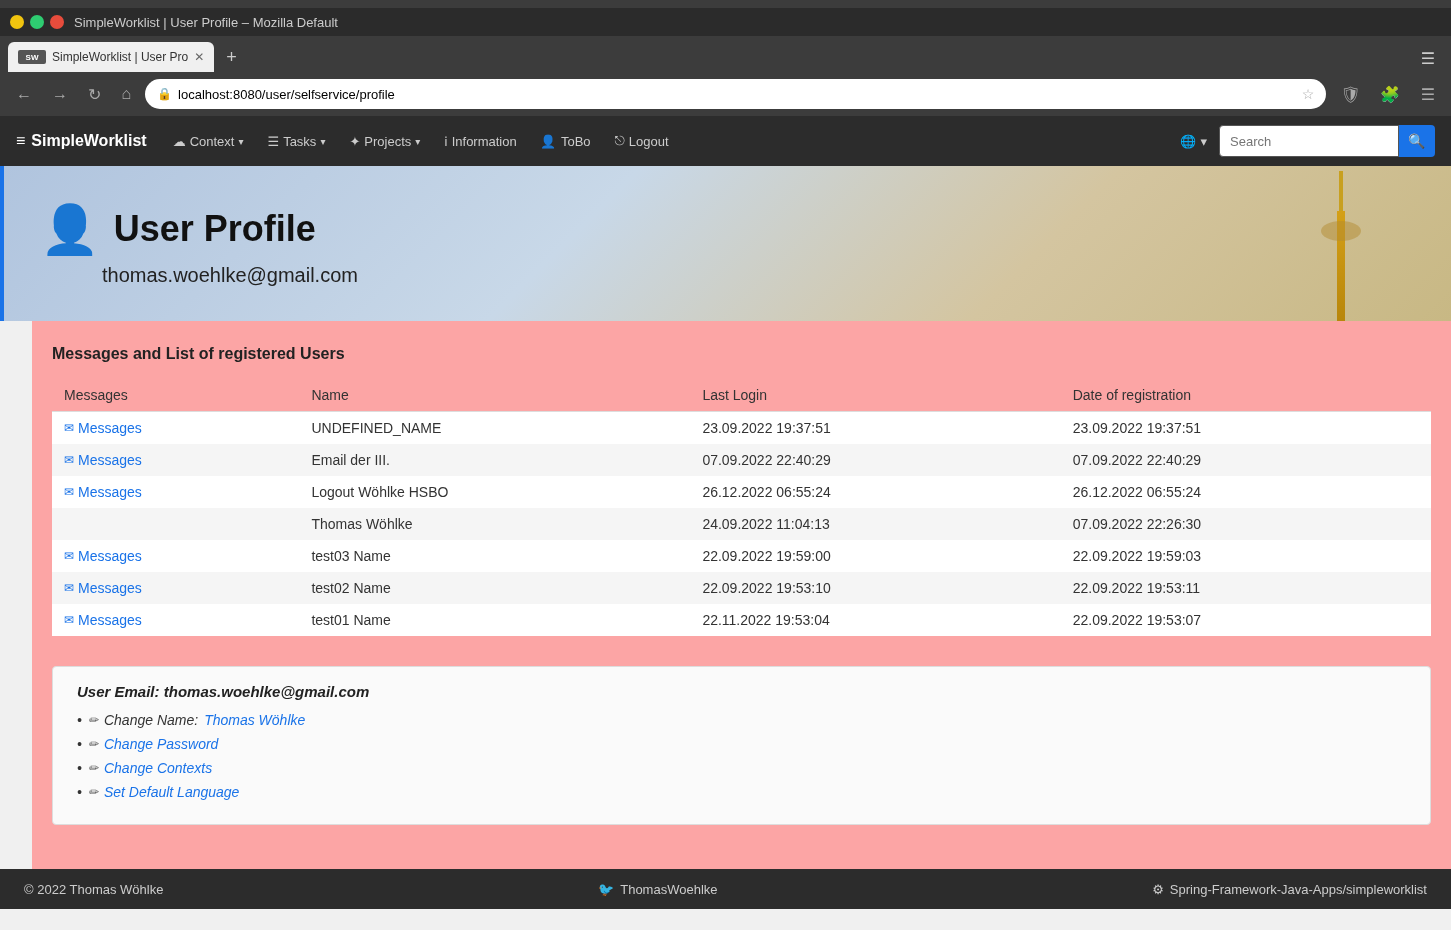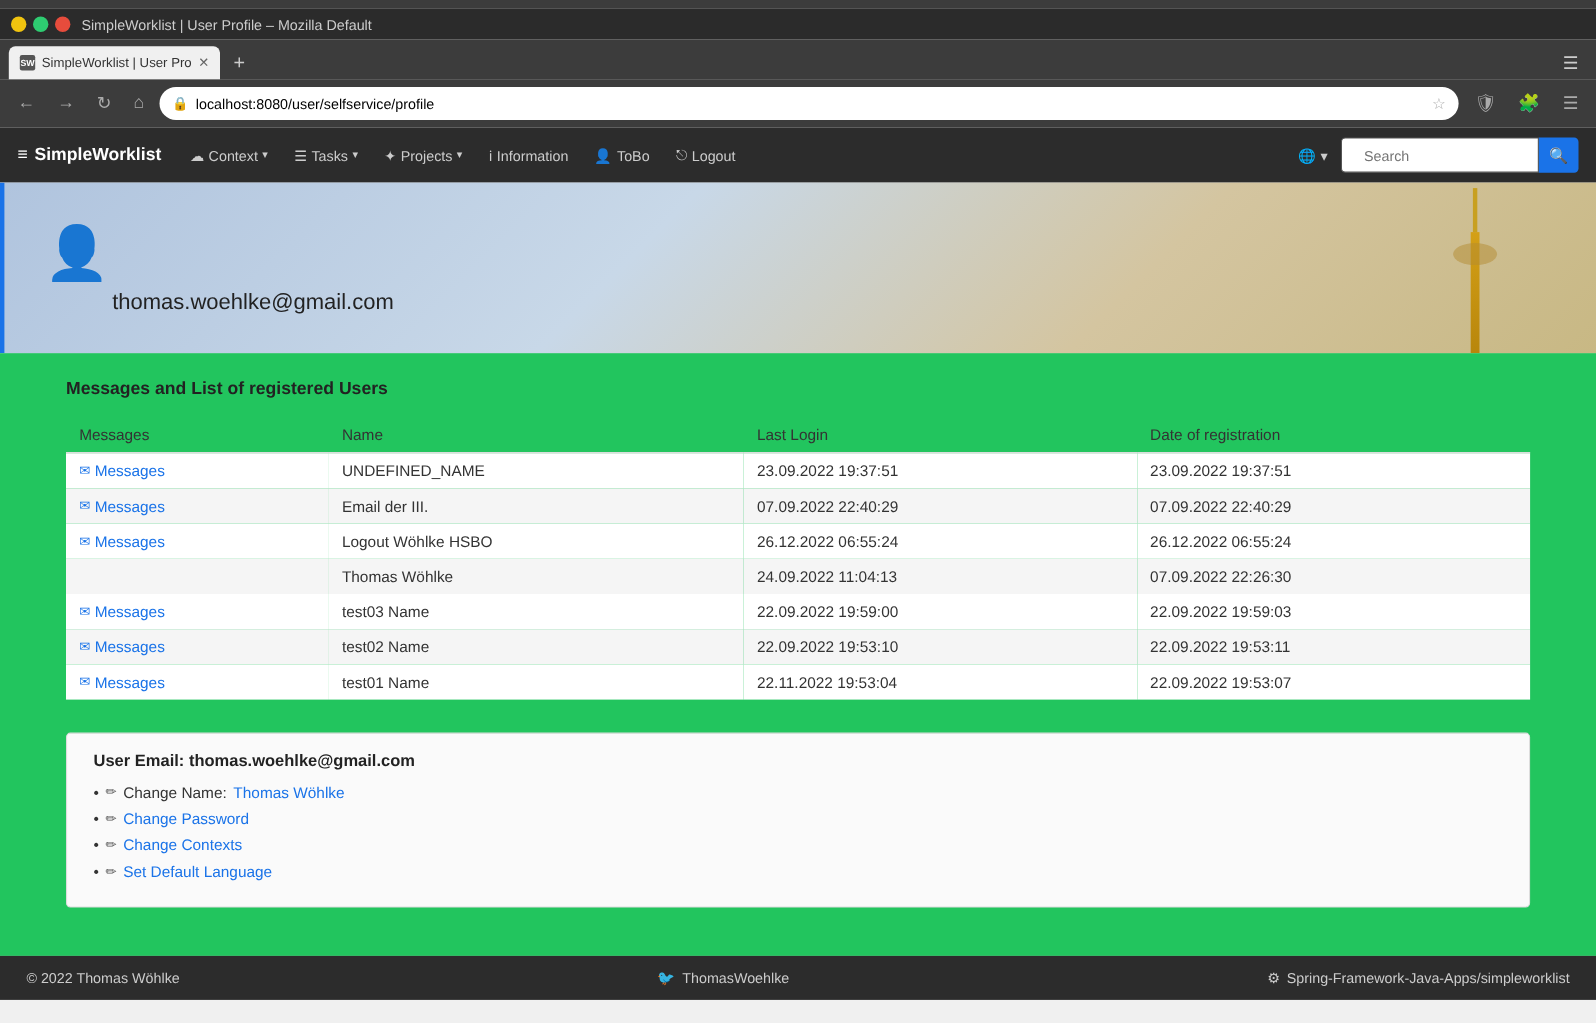--- a/index.html
+++ b/index.html
@@ -50,21 +50,21 @@
       border-radius: 6px 6px 0 0;
       display: flex;
       align-items: center;
       padding: 0 10px;
       font-size: 12px;
       min-width: 180px;
       max-width: 220px;
       gap: 6px;
     }
     .tab-favicon {
-      width: 14px;
+      width: 28px;
       height: 14px;
       background: #555;
       border-radius: 2px;
       display: flex;
       align-items: center;
       justify-content: center;
       font-size: 8px;
       color: white;
       font-weight: bold;
     }
@@ -182,21 +182,21 @@
       text-decoration: none;
     }
     .nav-item .caret { font-size: 10px; }
     .nav-spacer { flex: 1; }
     .search-wrap {
       display: flex;
       align-items: center;
     }
     .search-input {
       height: 32px;
-      padding: 0 20px;
+      padding: 0 10px;
       border: 1px solid #555;
       background: #fff;
       border-radius: 4px 0 0 4px;
       font-size: 13px;
       outline: none;
       width: 180px;
     }
     .search-btn {
       height: 32px;
       width: 36px;
@@ -297,23 +297,24 @@
       position: absolute;
       left: 0;
       top: 0;
       bottom: 0;
       width: 4px;
       background: #1a73e8;
     }
 
     
     .main-content {
-      background: #22c55e;
-      padding: 24px 60px;
+      background: #fca5a5;
+      padding: 24px 20px;
       min-height: 400px;
+      margin-left: 32px;
     }
 
     .section-title {
       font-size: 16px;
       font-weight: bold;
       color: #222;
       margin-bottom: 16px;
     }
 
     
@@ -350,20 +351,21 @@
     }
     .envelope-icon { font-size: 12px; }
 
     
     .user-info-box {
       border: 1px solid #ddd;
       border-radius: 4px;
       padding: 16px 24px;
       background: #fafafa;
       margin-bottom: 20px;
+      font-style: italic;
     }
     .user-email-title {
       font-size: 15px;
       font-weight: bold;
       color: #222;
       margin-bottom: 12px;
     }
     .user-actions-list {
       list-style: none;
       padding: 0;
@@ -499,20 +501,21 @@
       <span>🔍</span>
     </button>
   </div>
 </nav>
 
 <div class="hero">
   <div class="hero-left-accent"></div>
   <div class="hero-content">
     <div class="hero-title-row">
       <span class="hero-icon">👤</span>
+      <span class="hero-title">User Profile</span>
     </div>
     <div class="hero-subtitle">thomas.woehlke@gmail.com</div>
   </div>
   <div class="hero-decoration">
     <div class="tower"></div>
   </div>
 </div>
 
 <div class="main-content">
   <div class="section-title">Messages and List of registered Users</div>

